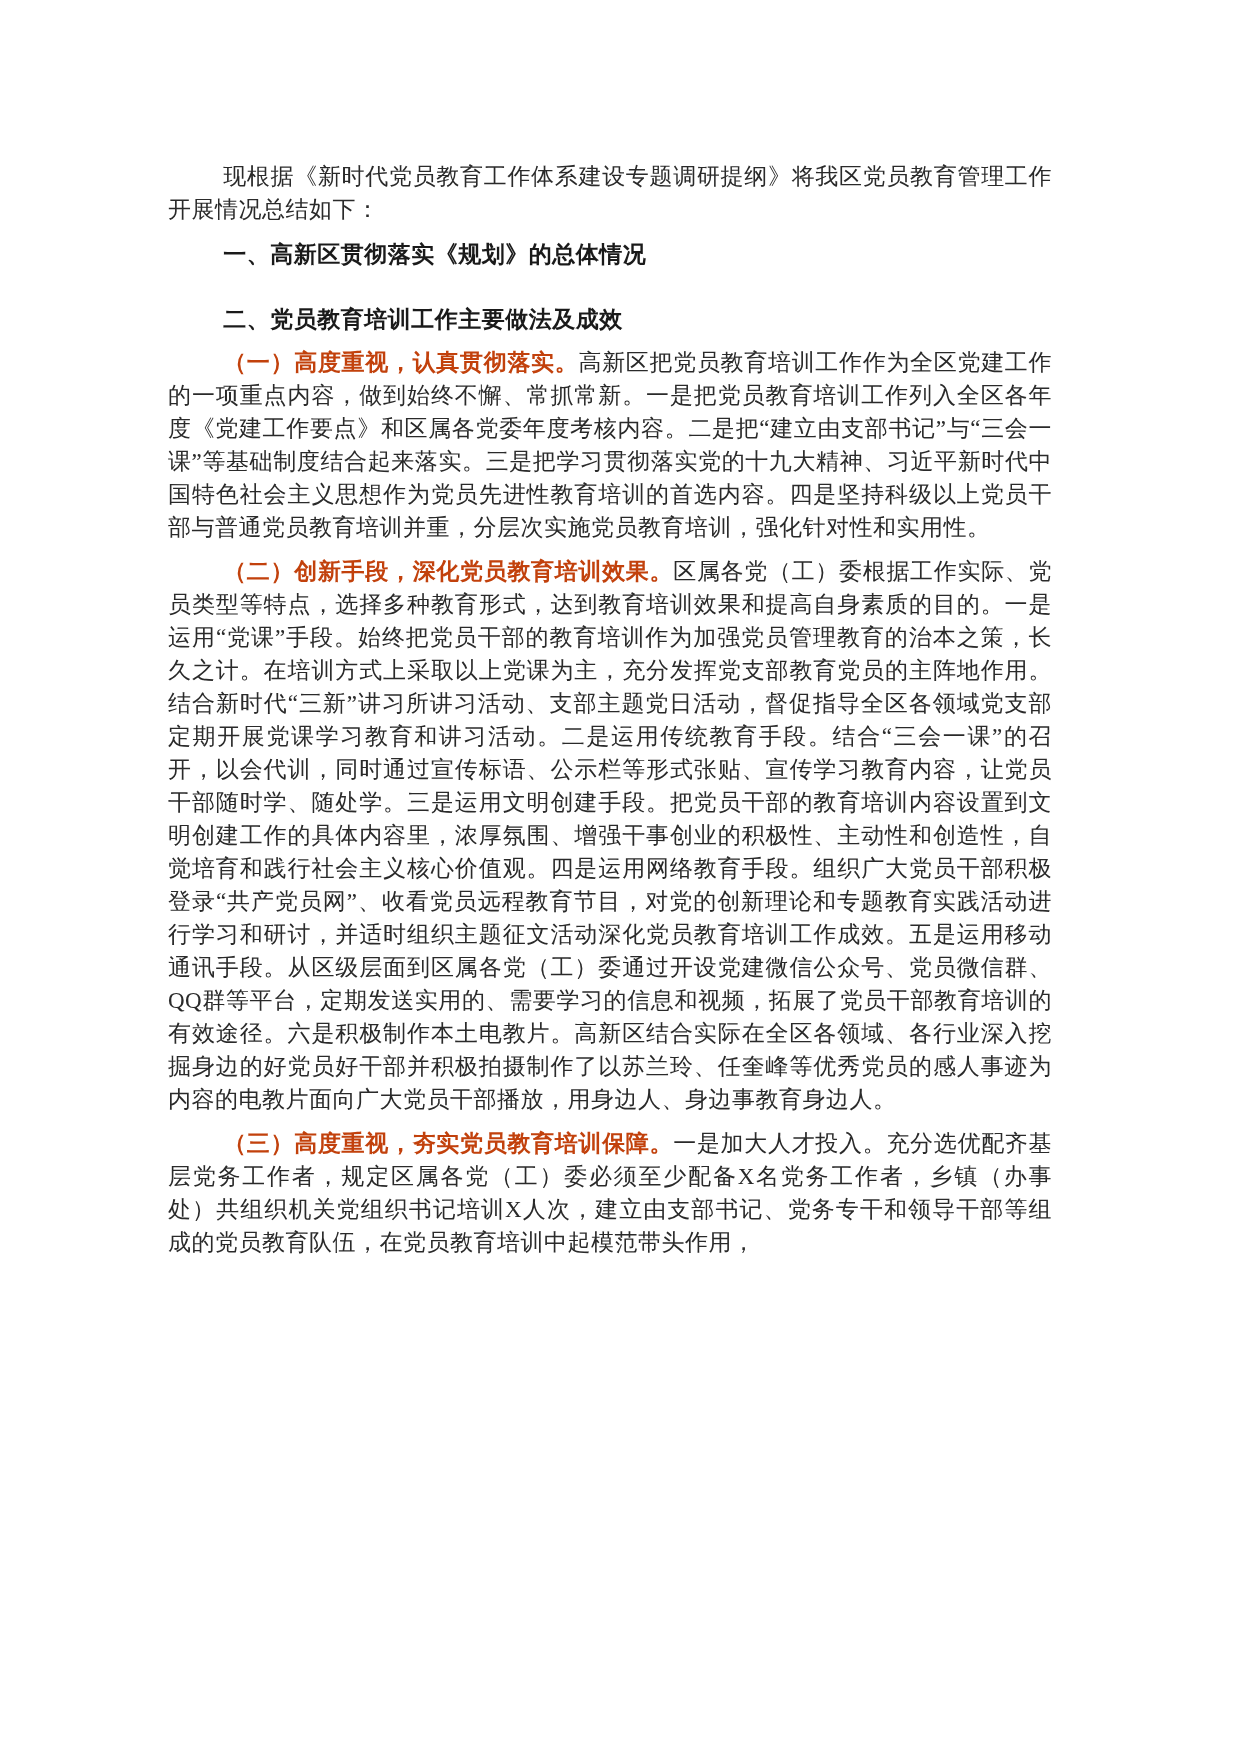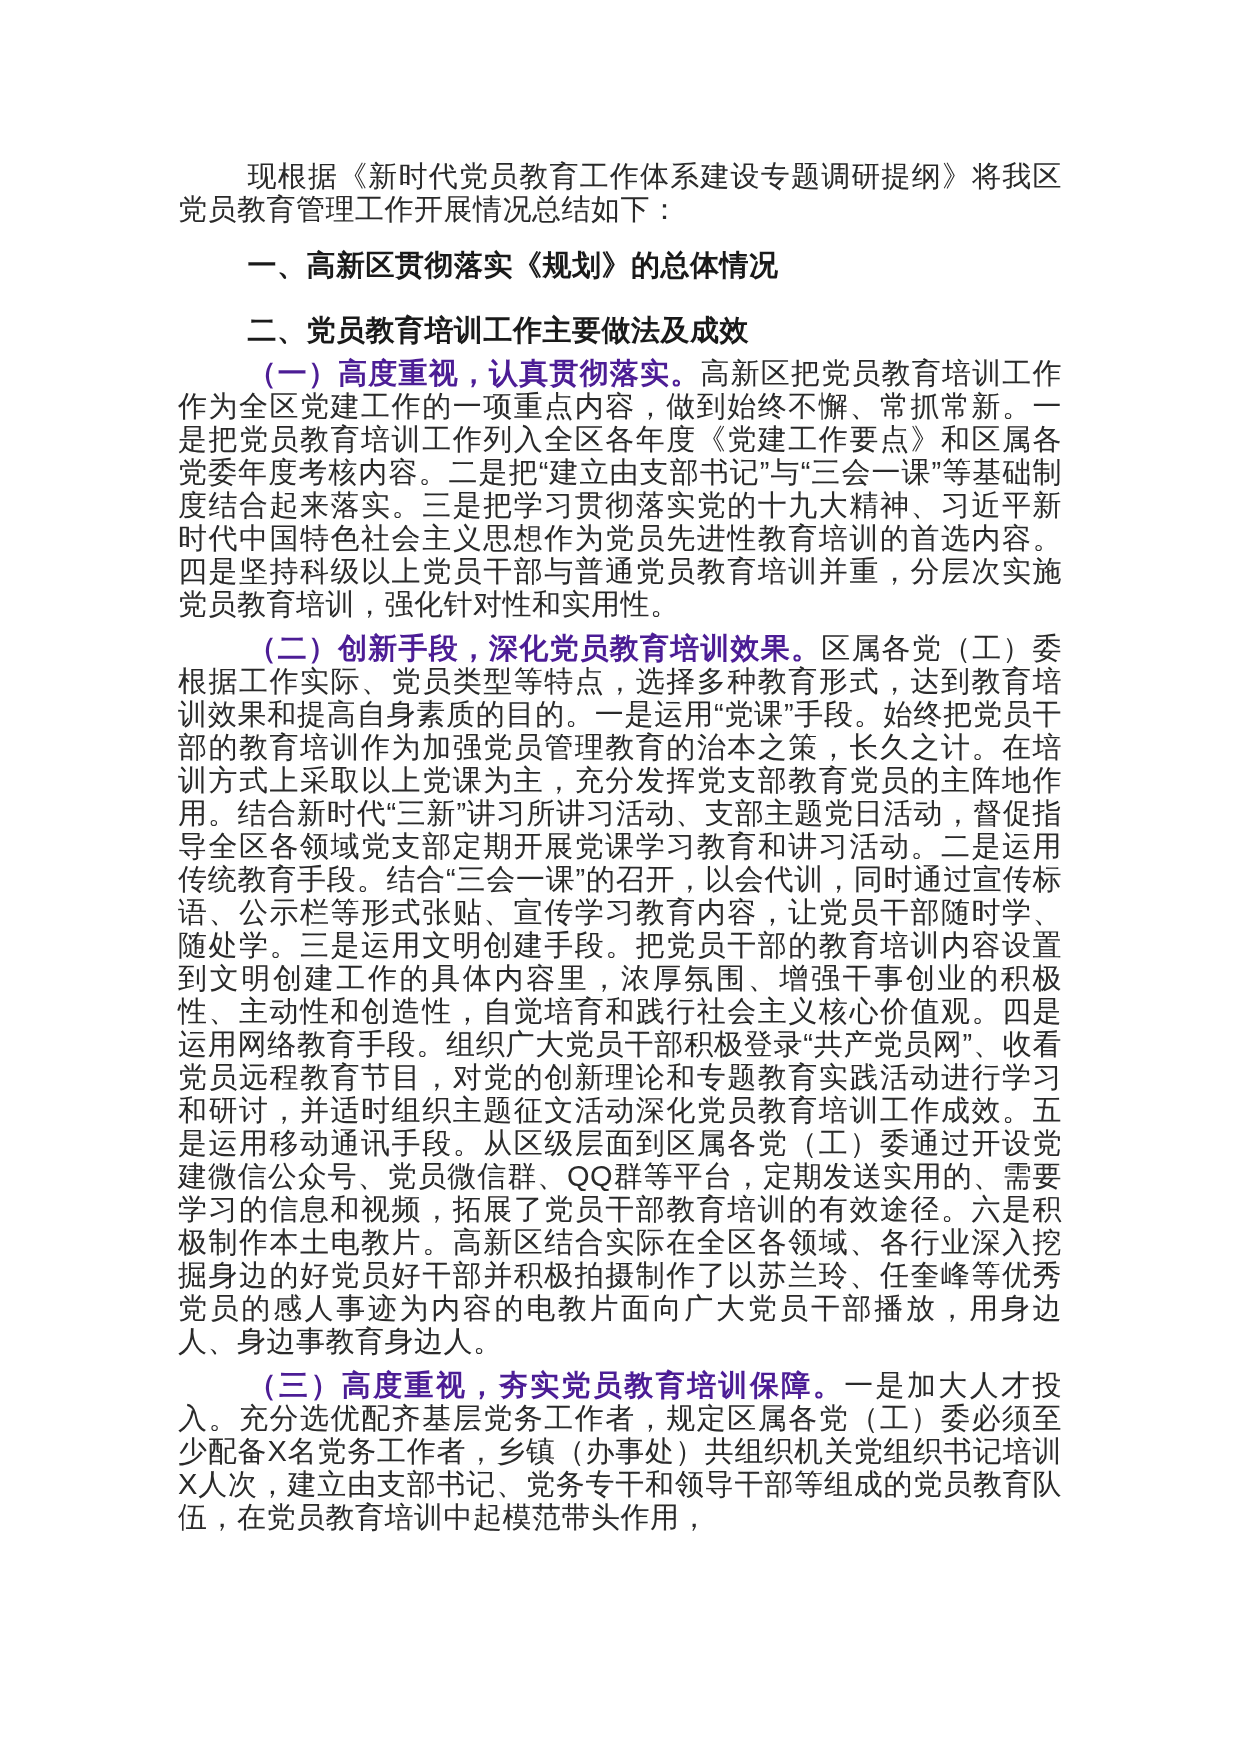--- a/index.html
+++ b/index.html
@@ -1,30 +1,30 @@
 <!DOCTYPE html>
 <html><head>
 <meta charset="utf-8">
 <style>
   html, body { margin: 0; padding: 0; background: #ffffff; }
   body { width: 1240px; height: 1754px; position: relative; overflow: hidden; }
   .page {
     position: absolute;
-    left: 178px;
+    left: 168px;
     top: 160px;
     width: 884px;
-    font-family: Liberation Sans, sans-serif;
+    font-family: Liberation Serif, serif;
     color: #2a2a2a;
-    font-size: 29px;
+    font-size: 23px;
     line-height: 33px;
   }
   p { margin: 0; text-indent: 2.4em; text-align: justify; text-justify: inter-character; letter-spacing: 0.5px; }
   .para-gap { margin-top: 11px; }
-  .heading { font-weight: bold; color: #1a1a1a; margin-top: 23px; margin-bottom: 10px; }
-  .lead { font-weight: bold; color: #4c1d95; }
+  .heading { font-weight: bold; color: #1a1a1a; margin-top: 12px; margin-bottom: 10px; }
+  .lead { font-weight: bold; color: #c2410c; }
 </style>
 </head>
 <body>
 
 <div class="page">
   <p>现根据《新时代党员教育工作体系建设专题调研提纲》将我区党员教育管理工作开展情况总结如下：</p>
 
   <p class="heading">一、高新区贯彻落实《规划》的总体情况</p>
 
   <p class="heading" style="margin-top:32px">二、党员教育培训工作主要做法及成效</p>

